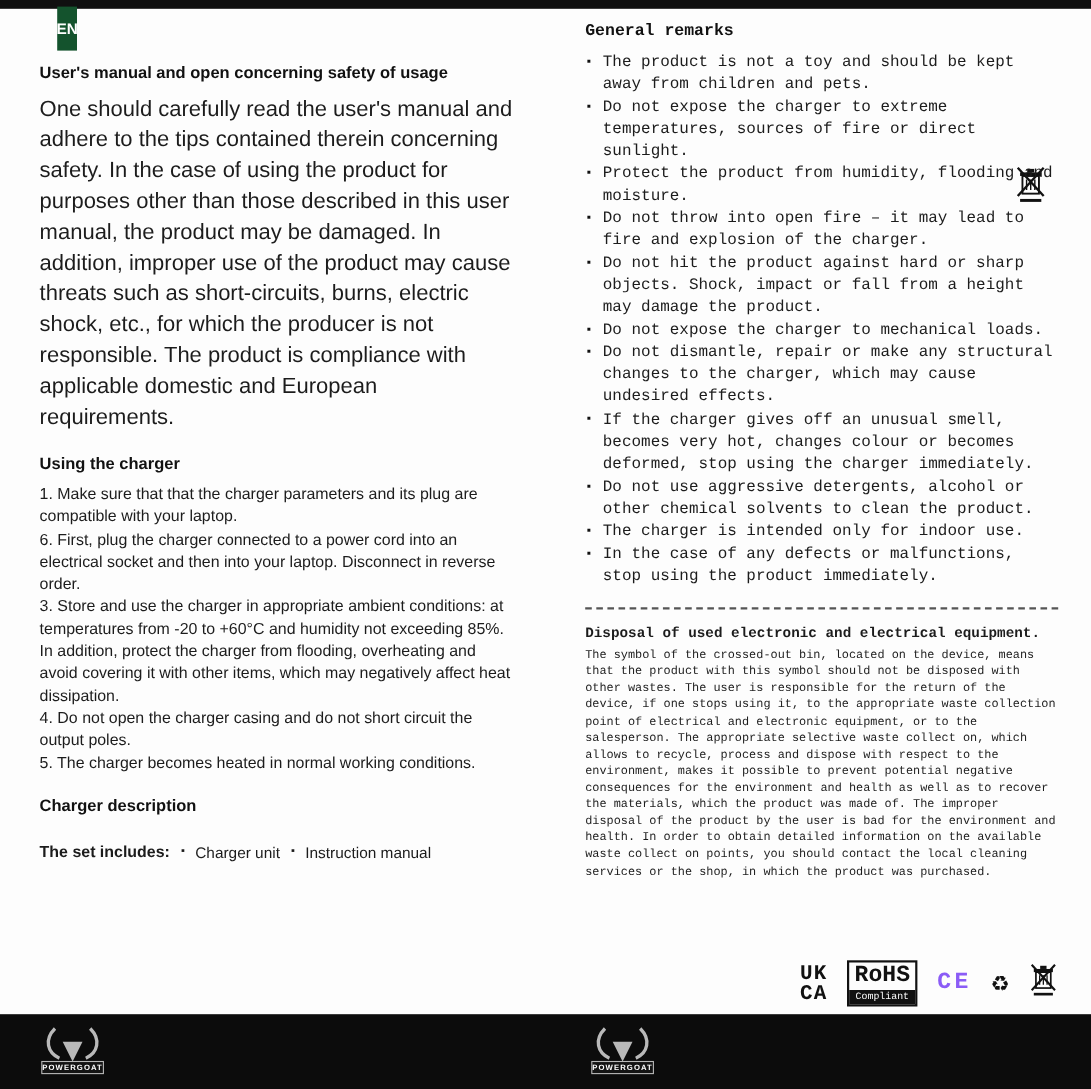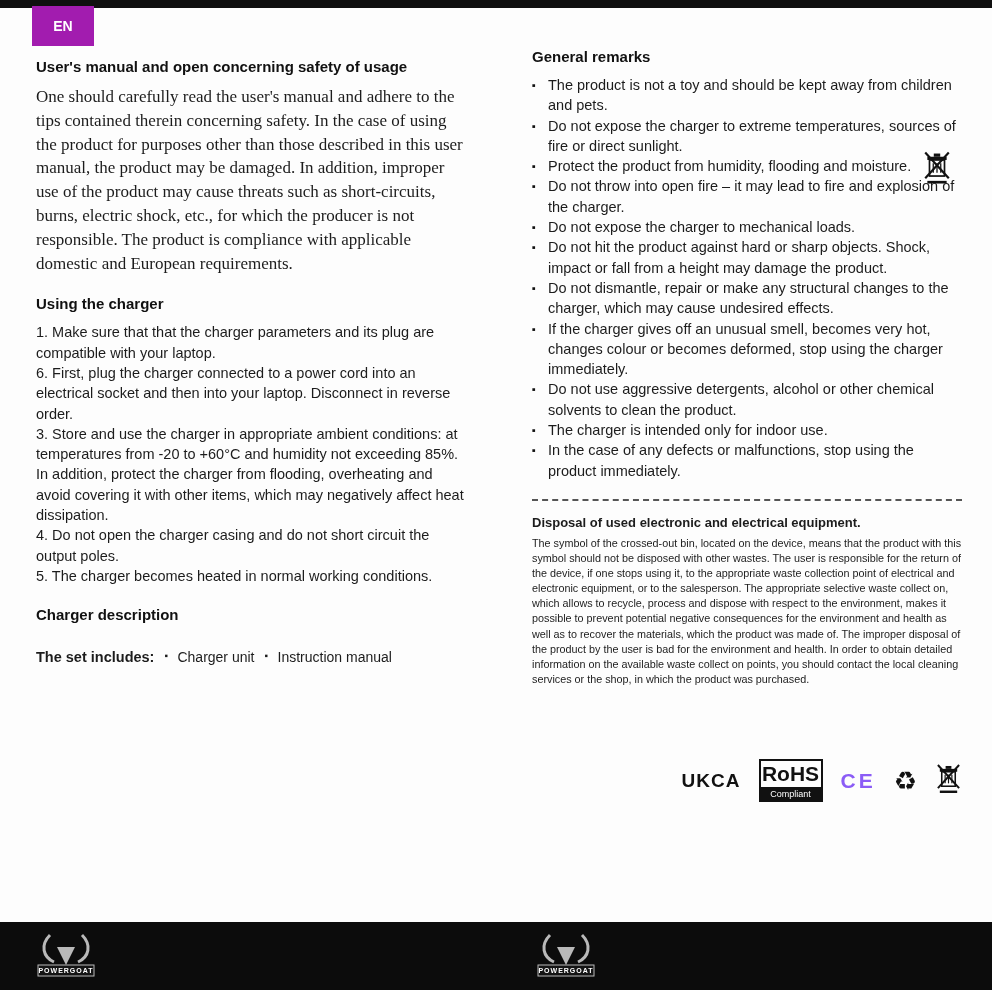--- a/index.html
+++ b/index.html
@@ -1,34 +1,34 @@
 <!DOCTYPE html>
 <html><head>
 <meta charset="utf-8">
 <style>
   html,body{margin:0;padding:0;background:#e9e9e9;}
   .page{position:relative;width:992px;height:990px;background:#fdfdfd;overflow:hidden;
         font-family:"Liberation Sans", sans-serif;color:#1c1c1c;margin:0 auto;}
   .topbar{position:absolute;left:0;top:0;width:992px;height:8px;background:#101010;}
-  .lang-badge{position:absolute;left:32px;top:6px;width:62px;height:40px;background:#a21caf;
+  .lang-badge{position:absolute;left:52px;top:6px;width:18px;height:40px;background:#14532d;
         color:#fff;font-weight:bold;font-size:14px;display:flex;align-items:center;justify-content:center;}
   .col-left{position:absolute;left:36px;top:58px;width:434px;}
-  .col-right{position:absolute;left:532px;top:48px;width:430px;}
+  .col-right{position:absolute;left:532px;top:20px;width:430px;font-family:Liberation Mono, monospace;}
   h3{font-size:15px;font-weight:bold;margin:20px 0 10px 0;color:#111;}
   h3.first{margin-top:0;}
-  p.body{font-size:17px;line-height:1.4;margin:0 0 4px 0;font-family:Liberation Serif, serif;}
+  p.body{font-size:20px;line-height:1.4;margin:0 0 4px 0;}
   .numlist p{font-size:14.5px;line-height:1.4;margin:0;}
   ul.remarks{list-style:none;margin:0;padding:0;}
   ul.remarks li{position:relative;font-size:14.5px;line-height:1.4;padding-left:16px;margin:0 0 0 0;}
   ul.remarks li::before{content:"▪";position:absolute;left:0;top:0;font-size:11px;line-height:20px;color:#111;}
   .divider{border:none;border-top:2px dashed #555;margin:18px 0 14px 0;}
   .disposal-head{font-size:13px;font-weight:bold;margin:0 0 6px 0;}
   .disposal-body{font-size:10.8px;line-height:1.4;margin:0;}
   .marks{display:flex;align-items:center;justify-content:flex-end;gap:18px;margin-top:72px;}
-  .ukca{display:flex;flex-direction:row;font-weight:800;font-size:19px;line-height:0.95;letter-spacing:1px;color:#111;align-items:flex-end;}
+  .ukca{display:flex;flex-direction:column;font-weight:800;font-size:19px;line-height:0.95;letter-spacing:1px;color:#111;align-items:flex-end;}
   .rohs{border:2px solid #111;width:60px;text-align:center;}
   .rohs .rt{font-weight:800;font-size:21px;padding:1px 0;display:block;color:#111;}
   .rohs .rb{display:block;background:#111;color:#fff;font-size:9px;padding:1.5px 0;}
   .ce{font-size:21px;font-weight:600;letter-spacing:3px;color:#8b5cf6;}
   .recycle{font-size:26px;color:#111;line-height:1;}
   .dlabel{font-size:11px;fill:#222;font-family:"Liberation Sans",sans-serif;}
   .set-row{display:flex;align-items:flex-start;gap:10px;margin-top:26px;font-size:14px;}
   .set-row .lbl{font-weight:bold;font-size:14.5px;}
   .set-row .itm{position:relative;padding-left:13px;}
   .set-row .itm::before{content:"▪";position:absolute;left:0;top:1px;font-size:10px;}
@@ -80,22 +80,22 @@
     </div>
   </div>
 
   <div class="col-right">
     <h3 class="first">General remarks</h3>
     <ul class="remarks">
       <li>The product is not a toy and should be kept away from children and pets.</li>
       <li>Do not expose the charger to extreme temperatures, sources of fire or direct sunlight.</li>
       <li>Protect the product from humidity, flooding and moisture.</li>
       <li>Do not throw into open fire – it may lead to fire and explosion of the charger.</li>
+      <li>Do not hit the product against hard or sharp objects. Shock, impact or fall from a height may damage the product.</li>
       <li>Do not expose the charger to mechanical loads.</li>
-      <li>Do not hit the product against hard or sharp objects. Shock, impact or fall from a height may damage the product.</li>
       <li>Do not dismantle, repair or make any structural changes to the charger, which may cause undesired effects.</li>
       <li>If the charger gives off an unusual smell, becomes very hot, changes colour or becomes deformed, stop using the charger immediately.</li>
       <li>Do not use aggressive detergents, alcohol or other chemical solvents to clean the product.</li>
       <li>The charger is intended only for indoor use.</li>
       <li>In the case of any defects or malfunctions, stop using the product immediately.</li>
     </ul>
 
     <hr class="divider">
 
     <p class="disposal-head">Disposal of used electronic and electrical equipment.</p>

